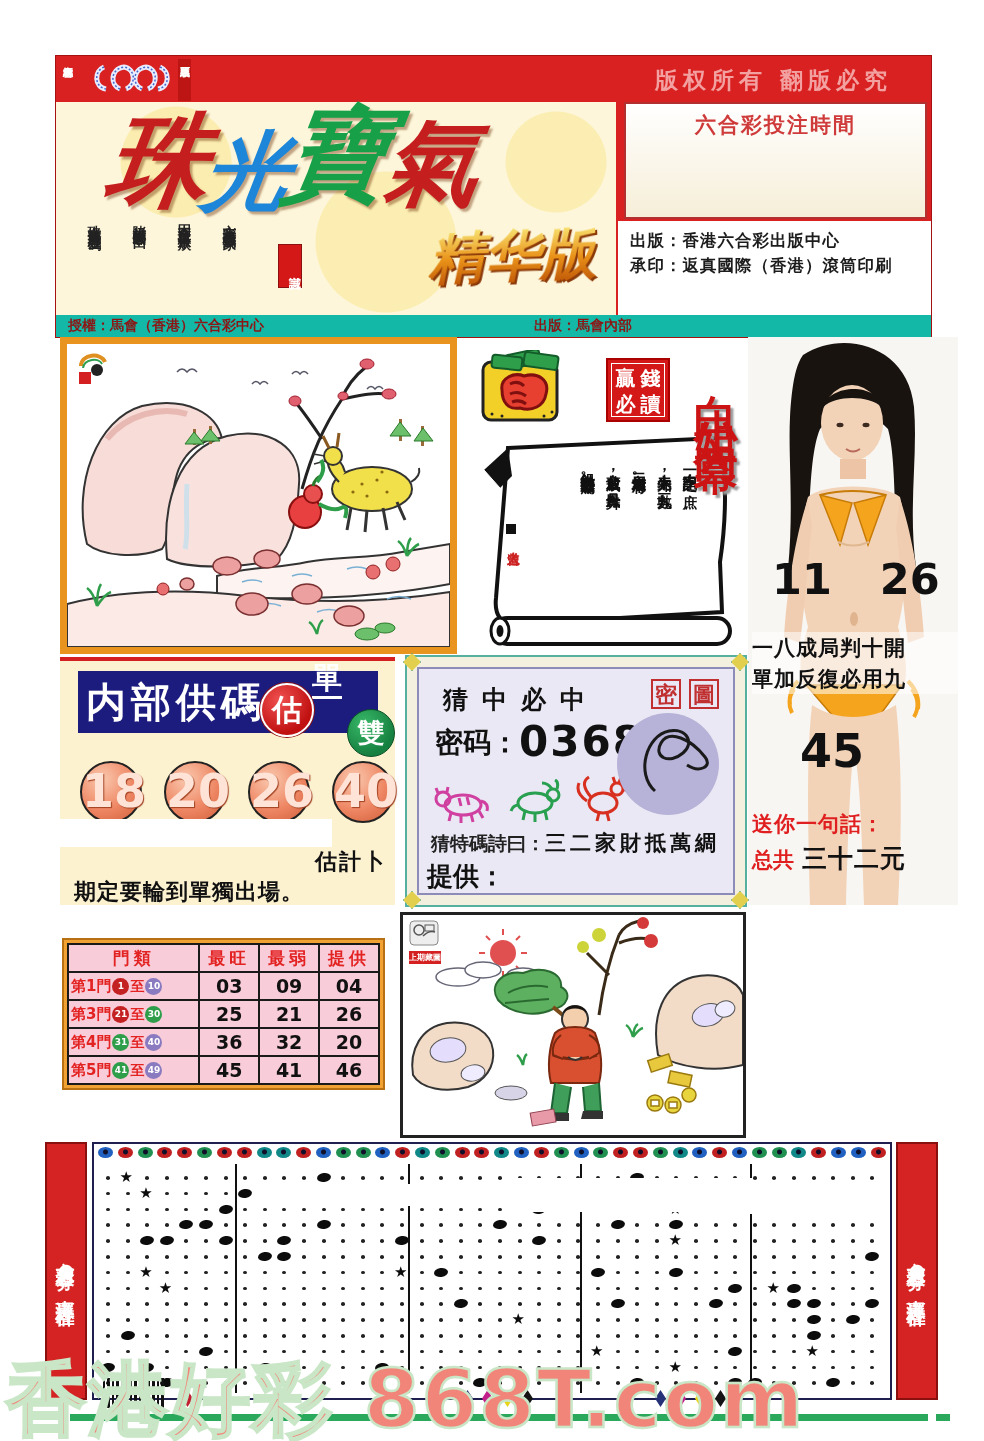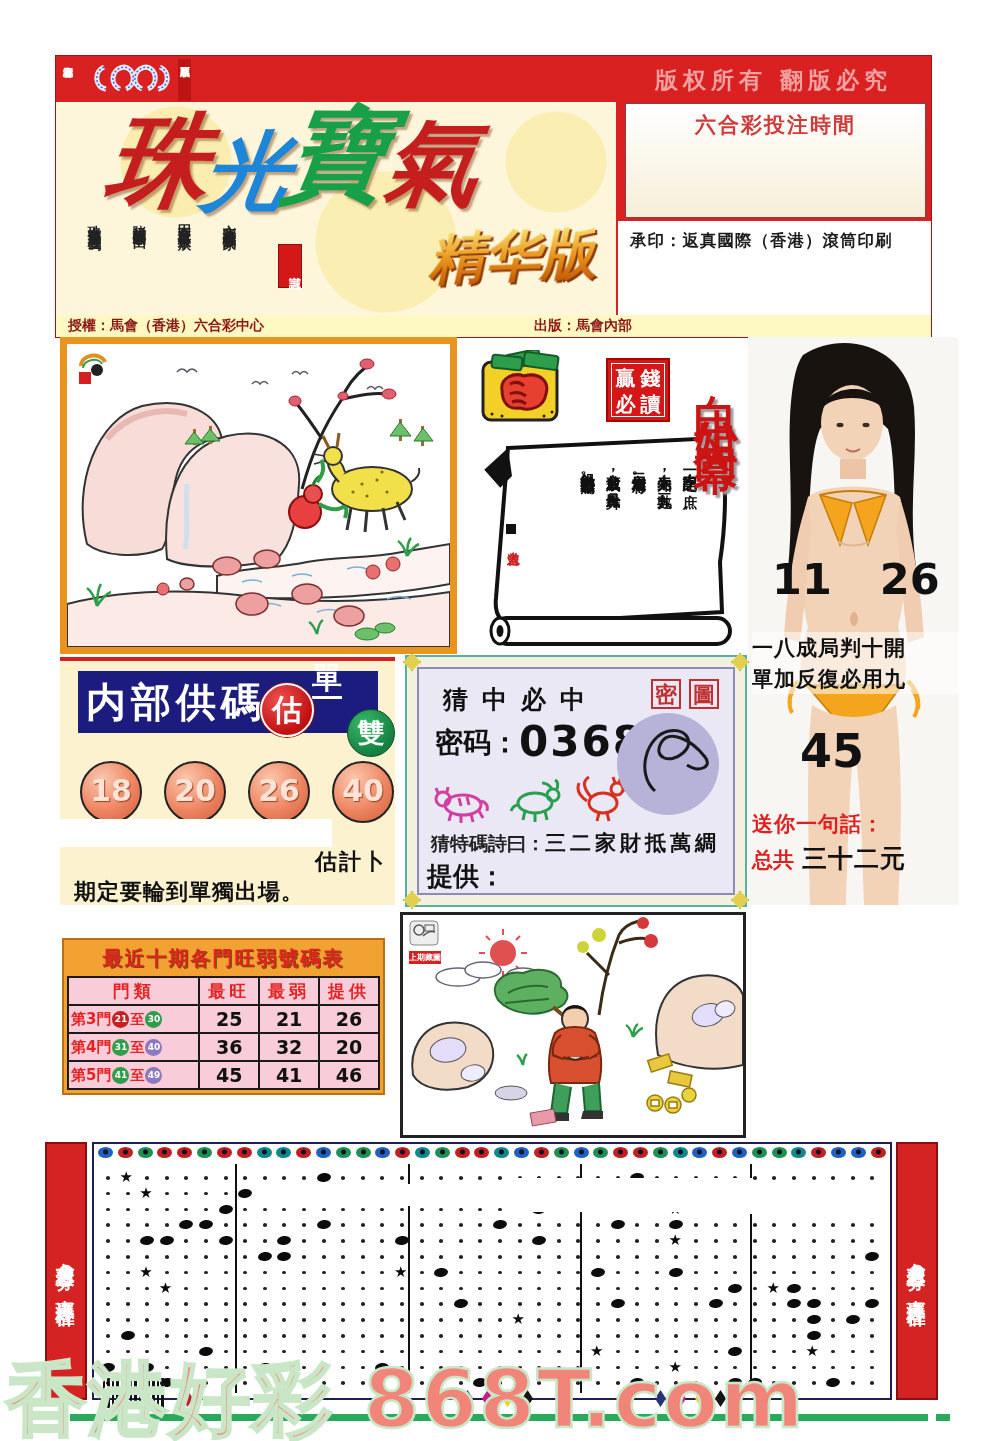--- a/index.html
+++ b/index.html
@@ -28,21 +28,21 @@
      background:linear-gradient(#f8e270,#e89018 55%,#c05808);-webkit-background-clip:text;background-clip:text;color:transparent;
      filter:drop-shadow(2px 2px 0 #8a3808);transform:rotate(-2deg);}
   #slogans{left:30px;top:112px;height:100px;display:flex;gap:27px;}
   .slogan{writing-mode:vertical-rl;text-orientation:upright;font-size:13.5px;font-weight:bold;color:#222;letter-spacing:2px;}
   #honesty-seal{left:222px;top:142px;width:22px;height:40px;background:#d41818;color:#fff;font-size:12px;font-weight:bold;
      text-align:center;line-height:1.1;padding-top:2px;border:1px solid #8c0f0f;}
   #betting-box{left:568px;top:46px;width:299px;height:113px;background:linear-gradient(#ffffff,#f6eed8);border:2px solid #b23030;}
   #betting-title{width:100%;text-align:center;margin-top:7px;color:#cf3a3a;font-size:21px;font-weight:bold;letter-spacing:2px;}
   #publisher-lines{left:562px;top:165px;width:313px;height:93px;background:#fff;padding-top:6px;}
   .pub-line{color:#1c1c1c;font-size:16.5px;font-weight:600;padding:3px 0 0 12px;letter-spacing:1px;}
-  #header-strip{left:0;top:259px;width:875px;height:22px;background:#fef9c3;}
+  #header-strip{left:0;top:259px;width:875px;height:22px;background:#14b8a6;}
   #strip-left{left:12px;top:2px;color:#8c1616;font-size:14px;font-weight:bold;}
   #strip-right{left:478px;top:2px;color:#8c1616;font-size:14px;font-weight:bold;}
 
   
   #main-picture{left:60px;top:337px;width:397px;height:317px;border:7px solid #e8941e;background:#fff;box-sizing:border-box;}
 
   
   #win-read{left:478px;top:340px;width:262px;height:315px;}
   #money-icon{left:2px;top:10px;}
   #win-seal{left:128px;top:18px;width:64px;height:64px;background:#d41818;border:2px solid #a00;box-shadow:inset 0 0 0 3px #d41818,inset 0 0 0 4px #fff;
@@ -76,21 +76,21 @@
   #tag-single{position:absolute;left:252px;top:0px;font-size:30px;font-weight:bold;color:#fff;border-bottom:3px solid #fff;line-height:1.15;}
   #tag-gu{position:absolute;left:200px;top:22px;width:50px;height:50px;border-radius:50%;
      background:radial-gradient(circle at 35% 30%,#f05050,#c01010 70%);border:2px solid #fff;box-shadow:0 0 0 1px #901010;
      color:#fff;font-size:30px;font-weight:bold;text-align:center;line-height:50px;z-index:3;}
   #tag-double{position:absolute;left:287px;top:48px;width:46px;height:46px;border-radius:50%;
      background:radial-gradient(circle at 35% 30%,#38b868,#168040 70%);border:1px solid #0a5028;
      color:#fff;font-size:27px;font-weight:bold;text-align:center;line-height:46px;z-index:3;}
   #internal-balls{position:absolute;left:20px;top:100px;display:flex;gap:22px;}
   .big-ball{width:58px;height:58px;border-radius:50%;border:2px solid #222;
      background:radial-gradient(circle at 35% 28%,#fac8ae,#ee8663 55%,#cf5c38);
-     color:#ffe3d6;font-size:30px;font-weight:bold;text-align:center;line-height:56px;text-shadow:1px 1px 1px #a04020;}
+     color:#ffe3d6;font-size:46px;font-weight:bold;text-align:center;line-height:56px;text-shadow:1px 1px 1px #a04020;}
   #internal-patch{position:absolute;left:0;top:158px;width:272px;height:28px;background:#fff;}
   #estimate-note{position:absolute;right:8px;top:186px;font-size:22px;font-weight:bold;color:#111;letter-spacing:2px;}
   #internal-bottom{position:absolute;left:14px;top:216px;font-size:22px;font-weight:bold;color:#111;letter-spacing:1px;}
 
   
   #secret-box{left:405px;top:655px;width:342px;height:252px;background:#f4f0e0;border:2px solid #55b0a0;box-sizing:border-box;}
   .corner{position:absolute;width:16px;height:16px;background:#e2cf4e;border:1px solid #3f9a8a;
      clip-path:polygon(50% 0,100% 50%,50% 100%,0 50%);}
   #secret-inner{position:absolute;left:10px;top:10px;width:318px;height:228px;background:#eae8f4;border:2px solid #8d8cb8;box-sizing:border-box;}
   #secret-title{position:absolute;left:24px;top:14px;font-family:"DejaVu Serif","Liberation Serif",serif;
@@ -197,20 +197,21 @@
           <span class="slogan">因貪至首無米炊</span>
           <span class="slogan">六彩賭惠福萬家</span>
         </div>
       <div id="honesty-seal" class="abs vtext">誠言</div>
     </div>
 
     <div id="betting-box" class="abs">
       <div id="betting-title">六合彩投注時間</div>
     </div>
     <div id="publisher-lines" class="abs">
+        <div class="pub-line">出版：香港六合彩出版中心</div>
         <div class="pub-line">承印：返真國際（香港）滾筒印刷</div>
       </div>
 
     <div id="header-strip" class="abs">
       <div id="strip-left" class="abs">授權：馬會（香港）六合彩中心</div>
       <div id="strip-right" class="abs">出版：馬會內部</div>
     </div>
   </div>
 
   <div id="main-picture" class="abs">
@@ -477,31 +478,36 @@
       <div id="poem-line">
         <span id="poem-label">猜特碼詩曰：</span><span id="poem-text">三二家財抵萬綢</span>
       </div>
       <div id="offer-row">
         <span id="offer-label">提供：</span>
       </div>
     </div>
   </div>
 
   <div id="trend-table" class="abs">
-    <div id="trend-title">最近十期各門旺弱號碼表</div>
     <table id="trend-grid">
       <thead>
           <tr id="trend-head">
             <th>門類</th>
             <th>最旺</th>
             <th>最弱</th>
             <th>提供</th>
           </tr>
         </thead>
       <tbody id="trend-body">
+          <tr>
+            <td class="label-cell"><span class="row-label">第1門</span><span class="mini-ball" style="background: rgb(196, 34, 34);">1</span><span class="to-word">至</span><span class="mini-ball" style="background: rgb(138, 122, 192);">10</span></td>
+            <td class="cell-val">03</td>
+            <td class="cell-val">09</td>
+            <td class="cell-val">04</td>
+          </tr>
           <tr>
             <td class="label-cell"><span class="row-label">第3門</span><span class="mini-ball" style="background: rgb(196, 34, 34);">21</span><span class="to-word">至</span><span class="mini-ball" style="background: rgb(47, 158, 74);">30</span></td>
             <td class="cell-val">25</td>
             <td class="cell-val">21</td>
             <td class="cell-val">26</td>
           </tr>
           <tr>
             <td class="label-cell"><span class="row-label">第4門</span><span class="mini-ball" style="background: rgb(47, 158, 74);">31</span><span class="to-word">至</span><span class="mini-ball" style="background: rgb(138, 122, 192);">40</span></td>
             <td class="cell-val">36</td>
             <td class="cell-val">32</td>

